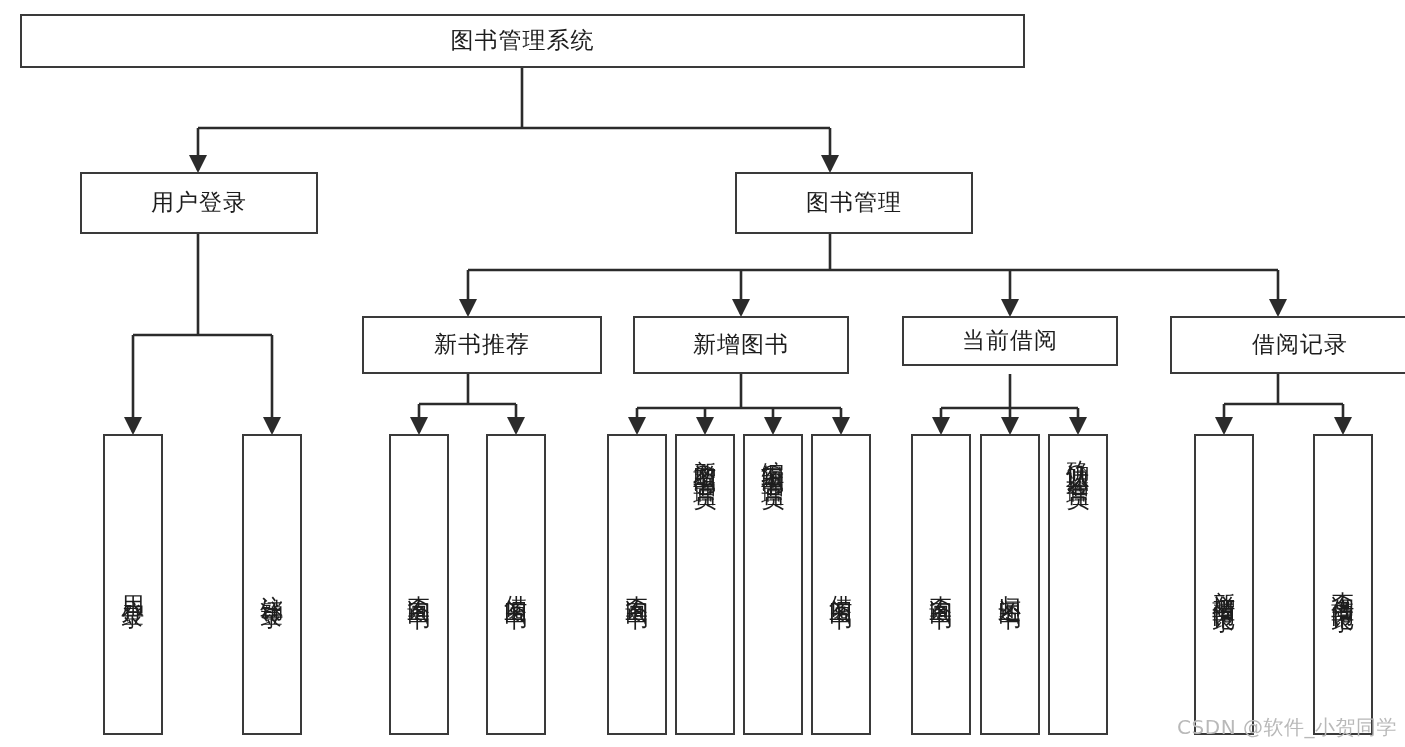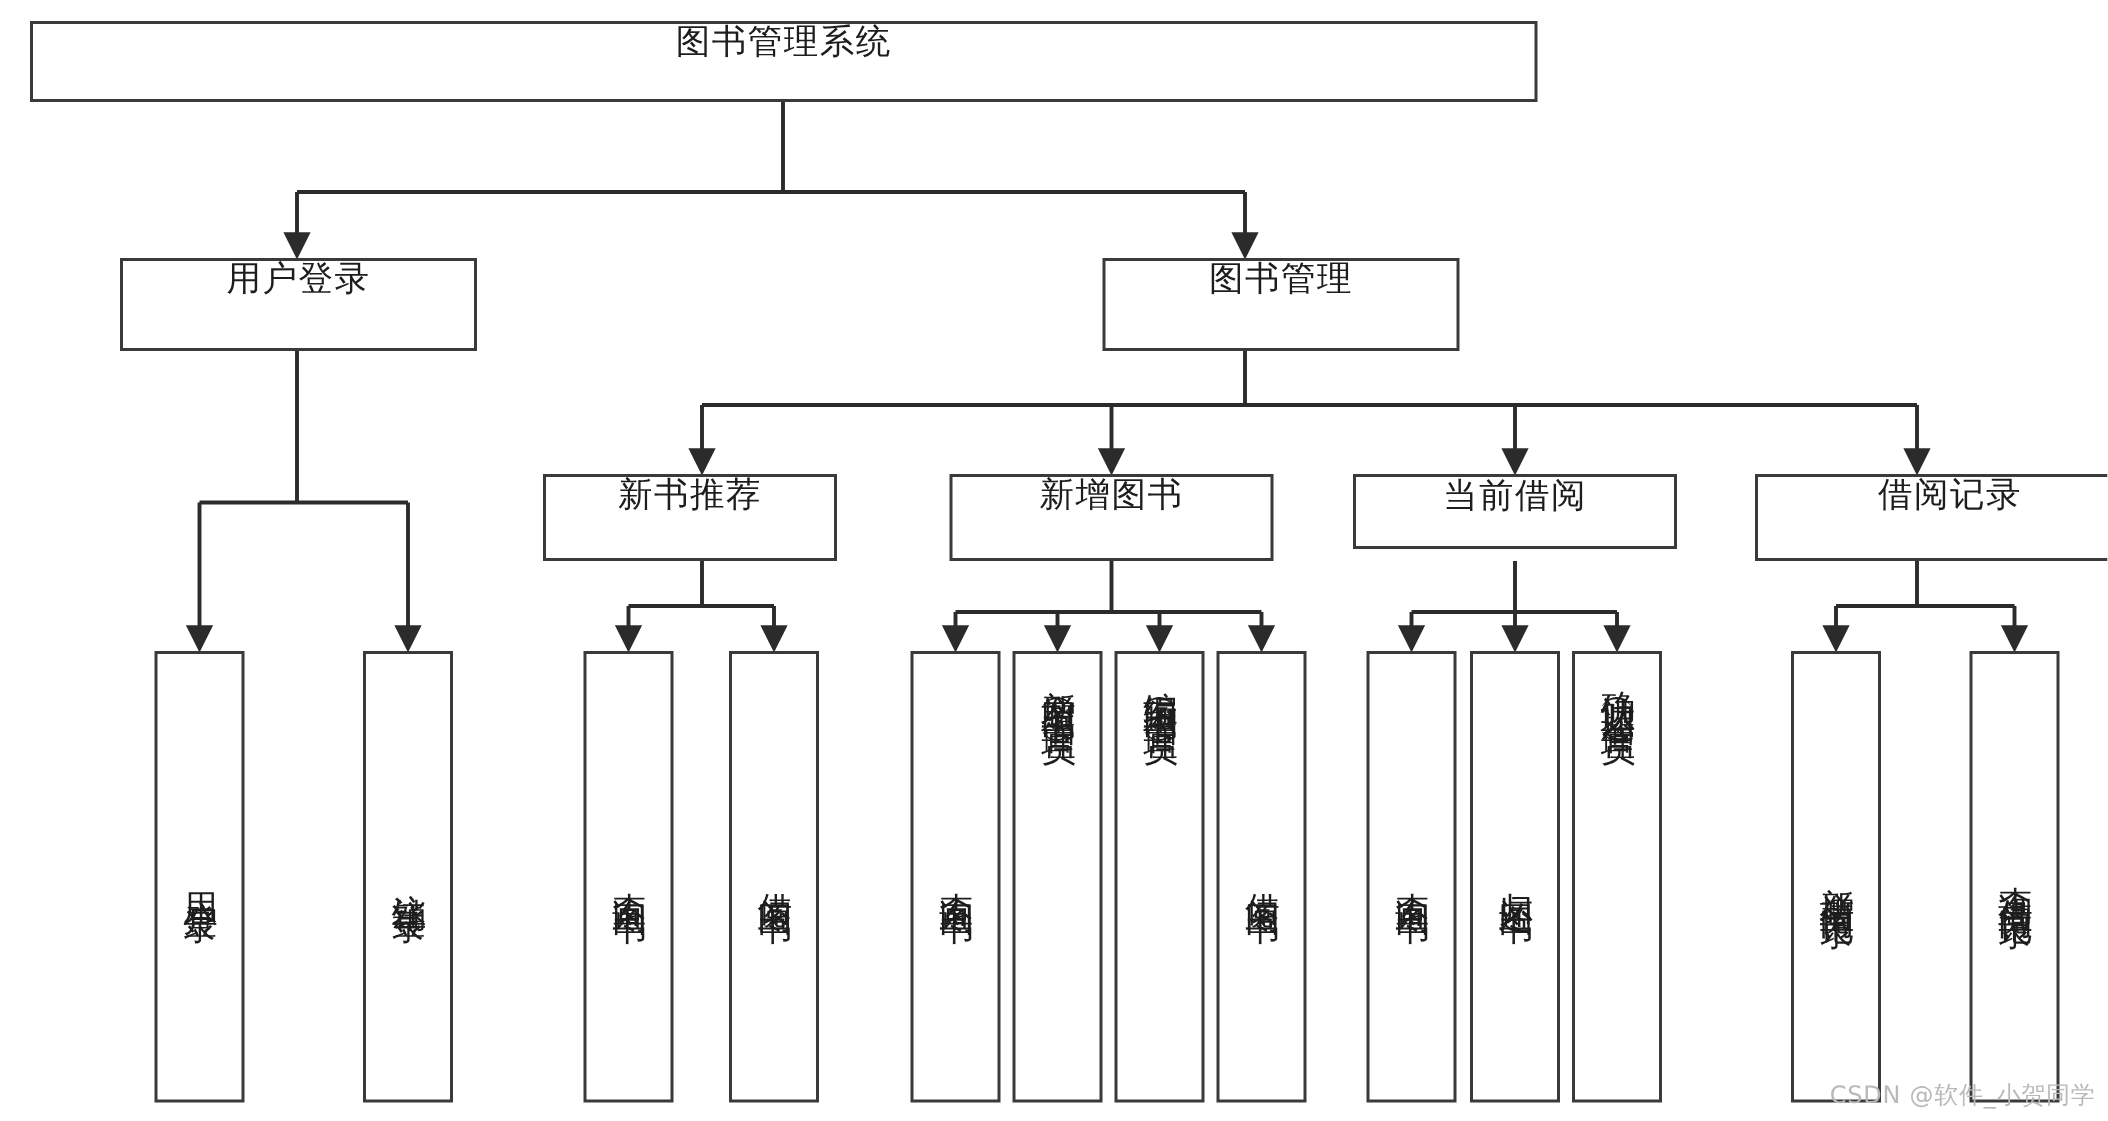--- a/index.html
+++ b/index.html
@@ -25,21 +25,21 @@
     width: 1405px;
     height: 747px;
     pointer-events: none;
   }
   .node {
     position: absolute;
     box-sizing: border-box;
     background: #ffffff;
     border: 2px solid #3a3a3a;
     display: flex;
-    align-items: flex-start;
+    align-items: center;
     justify-content: center;
     overflow: hidden;
   }
   .node-label {
     color: #1d1d1d;
     font-size: 22px;
     line-height: 1.12;
     letter-spacing: 1px;
     white-space: nowrap;
     text-align: center;
@@ -64,21 +64,21 @@
   }
   .node.vertical.centered {
     align-items: center;
     padding-top: 0;
   }
   #watermark {
     position: absolute;
     right: 8px;
     bottom: 6px;
     color: #b9b9b9;
-    font-size: 16px;
+    font-size: 20px;
     letter-spacing: 0.5px;
     white-space: nowrap;
     user-select: none;
   }
 </style>
 </head>
 <body>
 
 <div id="diagram-root">
 
@@ -136,21 +136,21 @@
     <span class="node-label">图书管理系统</span>
   </div>
 
   <div class="node horizontal" style="left:80px; top:172px; width:238px; height:62px;">
     <span class="node-label">用户登录</span>
   </div>
   <div class="node horizontal" style="left:711px; top:172px; width:238px; height:62px;margin-left:24px;">
     <span class="node-label">图书管理</span>
   </div>
 
-  <div class="node horizontal" style="left:362px; top:316px; width:196px; height:58px;">
+  <div class="node horizontal" style="left:362px; top:316px; width:240px; height:58px;">
     <span class="node-label">新书推荐</span>
   </div>
   <div class="node horizontal" style="left:633px; top:316px; width:216px; height:58px;">
     <span class="node-label">新增图书</span>
   </div>
   <div class="node horizontal" style="left:902px; top:316px; width:216px; height:50px;font-family:Liberation Serif, serif;">
     <span class="node-label">当前借阅</span>
   </div>
   <div class="node horizontal" style="left:1170px; top:316px; width:260px; height:58px;">
     <span class="node-label">借阅记录</span>

